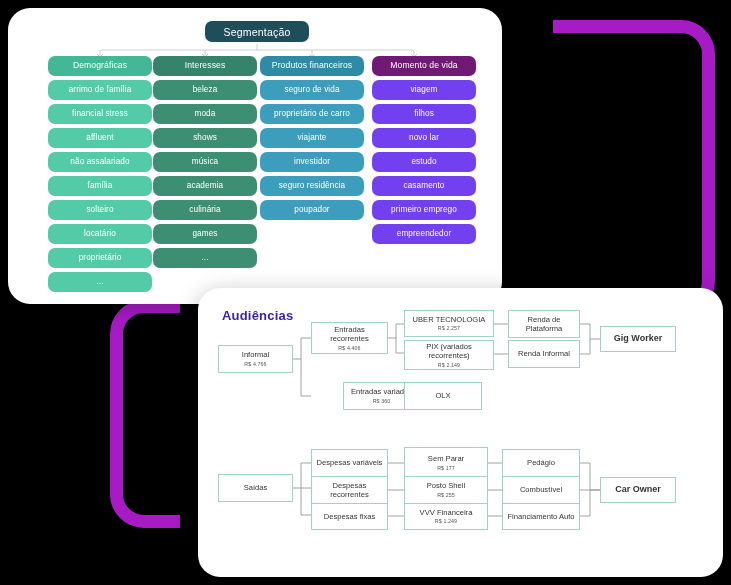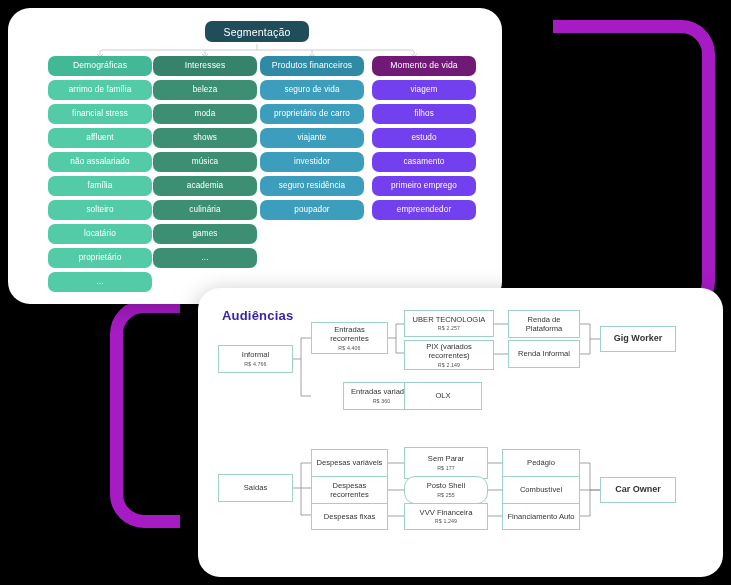--- a/index.html
+++ b/index.html
@@ -155,20 +155,21 @@
         <div class="chip">viajante</div>
         <div class="chip">investidor</div>
         <div class="chip">seguro residência</div>
         <div class="chip">poupador</div>
       </div>
 
       <div class="seg-col c3">
         <div class="chip head">Momento de vida</div>
         <div class="chip">viagem</div>
         <div class="chip">filhos</div>
+        <div class="chip">novo lar</div>
         <div class="chip">estudo</div>
         <div class="chip">casamento</div>
         <div class="chip">primeiro emprego</div>
         <div class="chip">empreendedor</div>
       </div>
 
     </div>
   </div>
 
   <div class="card" id="card-audiencias">
@@ -266,21 +267,21 @@
 
     <div class="node" style="left:113px;top:215px;width:77px;height:27px;">
       <span>Despesas fixas</span>
     </div>
 
     <div class="node" style="left:206px;top:159px;width:84px;height:32px;">
       <span>Sem Parar</span>
       <span class="amt">R$ 177</span>
     </div>
 
-    <div class="node" style="left:206px;top:188px;width:84px;height:28px;border-radius:11px;">
+    <div class="node" style="left:206px;top:188px;width:84px;height:28px;">
       <span>Posto Shell</span>
       <span class="amt">R$ 255</span>
     </div>
 
     <div class="node" style="left:206px;top:215px;width:84px;height:27px;">
       <span>VVV Financeira</span>
       <span class="amt">R$ 1.249</span>
     </div>
 
     <div class="node" style="left:304px;top:161px;width:78px;height:28px;">

